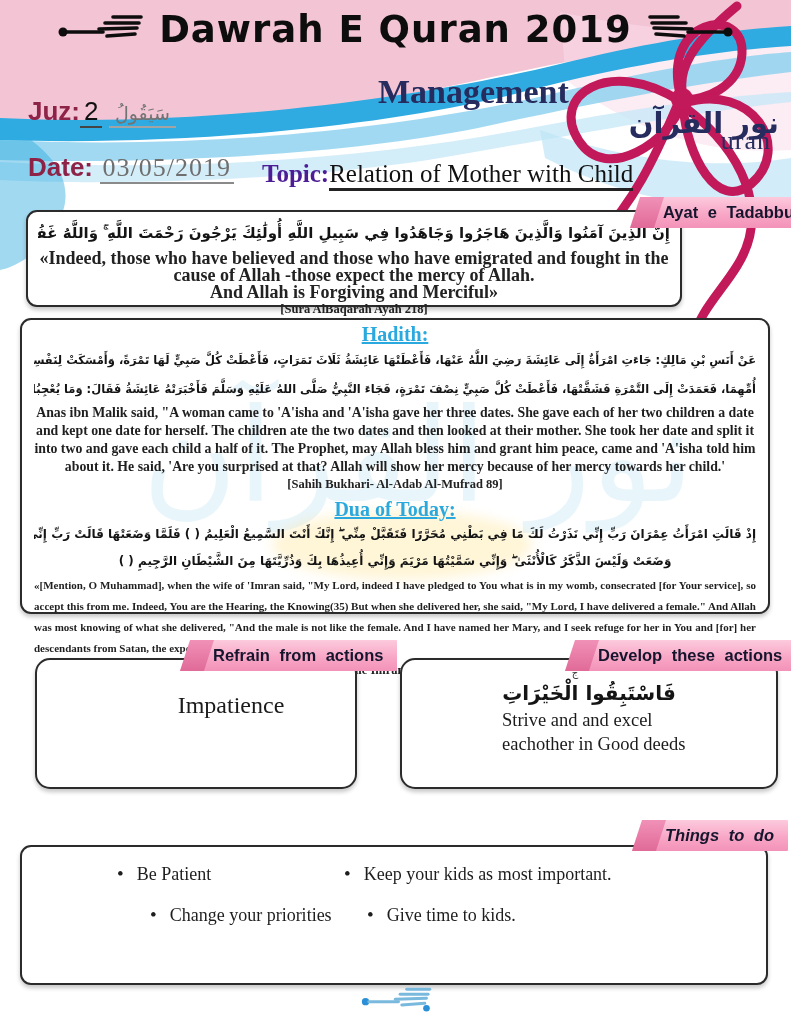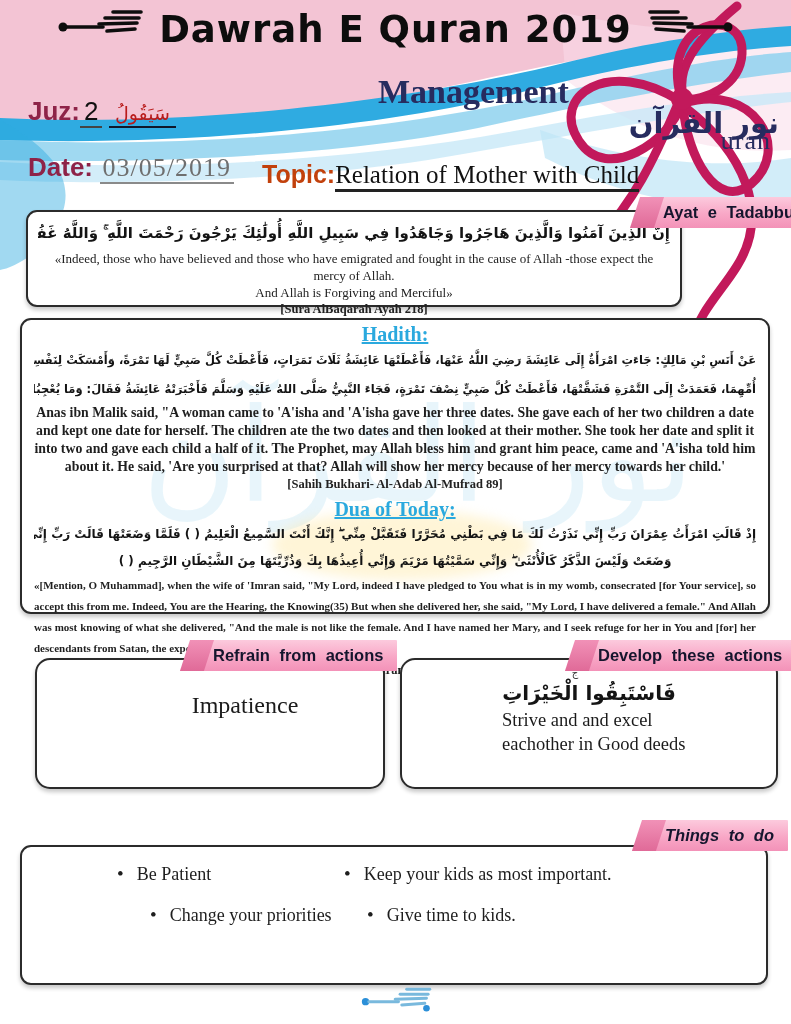--- a/index.html
+++ b/index.html
@@ -10,21 +10,21 @@
     font-family:"Liberation Serif", serif; color:#1a1a1a;
   }
   svg { display:block; }
 
   
   .bg-waves { position:absolute; top:0; left:0; z-index:0; }
   .bow { position:absolute; top:0; right:0; z-index:1; }
 
   .title-row {
     position:absolute; top:8px; left:0; width:100%; z-index:2;
-    display:flex; justify-content:center; gap:16px;
+    display:flex; justify-content:center; align-items:center; gap:16px;
   }
   .page-title {
     font-family:"DejaVu Sans", sans-serif; font-weight:800;
     font-size:37px; letter-spacing:1px; color:#0d0d0d; white-space:nowrap;
   }
   .flourish { flex:0 0 auto; }
   .flourish.flip { transform:scaleX(-1); }
 
   .logo { position:absolute; top:108px; right:12px; z-index:2; text-align:right; }
   .logo-arabic {
@@ -38,36 +38,36 @@
 
   .juz-line { position:absolute; left:28px; top:96px; z-index:2; font-size:26px; }
   .label-maroon {
     font-family:"Liberation Sans", sans-serif; font-weight:bold; color:#8e2348;
   }
   .juz-num {
     font-family:"Liberation Sans", sans-serif; color:#111;
     border-bottom:2px solid #444; padding:0 4px;
   }
   .juz-arabic {
-    font-family:"DejaVu Sans", sans-serif; font-size:19px; color:#b91c1c;
-    border-bottom:2px solid #0f172a; padding:0 6px 2px 6px; direction:rtl;
+    font-family:"DejaVu Sans", sans-serif; font-size:19px; color:#737373;
+    border-bottom:2px solid #a3a3a3; padding:0 6px 2px 6px; direction:rtl;
   }
   .date-line { position:absolute; left:28px; top:152px; z-index:2; font-size:26px; }
   .date-value {
     font-family:"Liberation Serif", serif; color:#6f6f6f;
     border-bottom:2px solid #8a8a8a; padding:0 3px; letter-spacing:1px;
   }
 
   .subtitle { position:absolute; left:330px; top:72px; width:300px; z-index:2;
     color:#272c5f; font-family:"Liberation Serif", serif; font-weight:bold; }
   .subtitle .line1 { font-size:34px; line-height:1.15; }
   .subtitle .line2 { font-size:34px; line-height:1.15; margin-left:48px; }
 
   .topic-line { position:absolute; left:262px; top:160px; z-index:2; font-size:25px; white-space:nowrap; }
-  .topic-label { font-family:Liberation Sans, sans-serif; font-weight:bold; color:#c2410c; }
+  .topic-label { font-family:Liberation Serif, serif; font-weight:bold; color:#4c1d95; }
   .topic-value { font-family:"Liberation Serif", serif; color:#111;
     border-bottom:3px solid #222; padding-bottom:1px; }
 
   
   .panel {
     position:absolute; background:#fff; border:2.5px solid #2b2b2b;
     border-radius:11px; z-index:2; box-shadow:0 3px 4px rgba(0,0,0,0.22);
   }
   .tab {
     position:absolute; height:31px; line-height:31px; z-index:3;
@@ -81,21 +81,21 @@
     background:linear-gradient(180deg,#f191b7,#e06a98);
     transform:skewX(-18deg); transform-origin:top right; z-index:-1;
   }
 
   .ayat-box { left:20px; top:210px; width:656px; height:97px; text-align:center; padding:4px 10px;margin-left:6px; }
   .arabic-line {
     direction:rtl; font-family:"DejaVu Sans", sans-serif; font-weight:bold;
     color:#141414; white-space:nowrap; overflow:hidden; text-align:center;
   }
   .ayat-arabic { font-size:15px; line-height:34px; }
-  .trans { font-weight:normal; font-size:13px; line-height:17px; color:#222; }
+  .trans { font-weight:bold; font-size:18px; line-height:17px; color:#222; }
   .ref { font-weight:bold; font-size:12.5px; line-height:17px; color:#222; }
 
   .hadith-box { left:20px; top:318px; width:750px; height:296px; padding:2px 12px; text-align:center; }
   .blue-heading {
     display:inline-block; color:#2aa9de; font-weight:bold; font-size:20px;
     text-decoration:underline; font-family:"Liberation Serif", serif; line-height:24px;
   }
   .hadith-arabic { font-size:11.5px; line-height:29px; }
   .hadith-english { font-size:13.8px; line-height:18px; font-weight:bold; color:#1f1f1f; text-align:center; }
   .dua-arabic { font-size:12px; line-height:27px; }
@@ -103,21 +103,21 @@
   .watermark {
     position:absolute; left:120px; top:60px; z-index:-1; opacity:0.10;
     font-family:"DejaVu Sans", sans-serif; font-size:130px; color:#2aa9de;
     direction:rtl; pointer-events:none;
   }
   .watermark2 {
     position:absolute; left:250px; top:190px; z-index:-1; width:260px; height:70px;
     background:#ffe9a8; opacity:0.45; border-radius:50%; filter:blur(6px); pointer-events:none;
   }
 
-  .refrain-box { left:35px; top:658px; width:350px; height:131px; border-radius:15px; }
+  .refrain-box { left:35px; top:658px; width:322px; height:131px; border-radius:15px; }
   .refrain-item { margin-top:32px; text-align:center; padding-left:70px;
     font-size:24px; color:#1b1b1b; font-family:"Liberation Serif", serif; }
 
   .develop-box { left:400px; top:658px; width:378px; height:131px; border-radius:15px; }
   .stop-mark { display:block; text-align:center; font-family:"DejaVu Sans", sans-serif;
     font-size:10px; color:#333; margin-top:8px; transform:translateX(-14px); line-height:10px; }
   .develop-arabic { font-size:20px; line-height:30px; }
   .develop-english { padding-left:100px; font-size:18.5px; line-height:24px; color:#1b1b1b; }
 
   .todo-box { left:20px; top:845px; width:748px; height:140px; }

